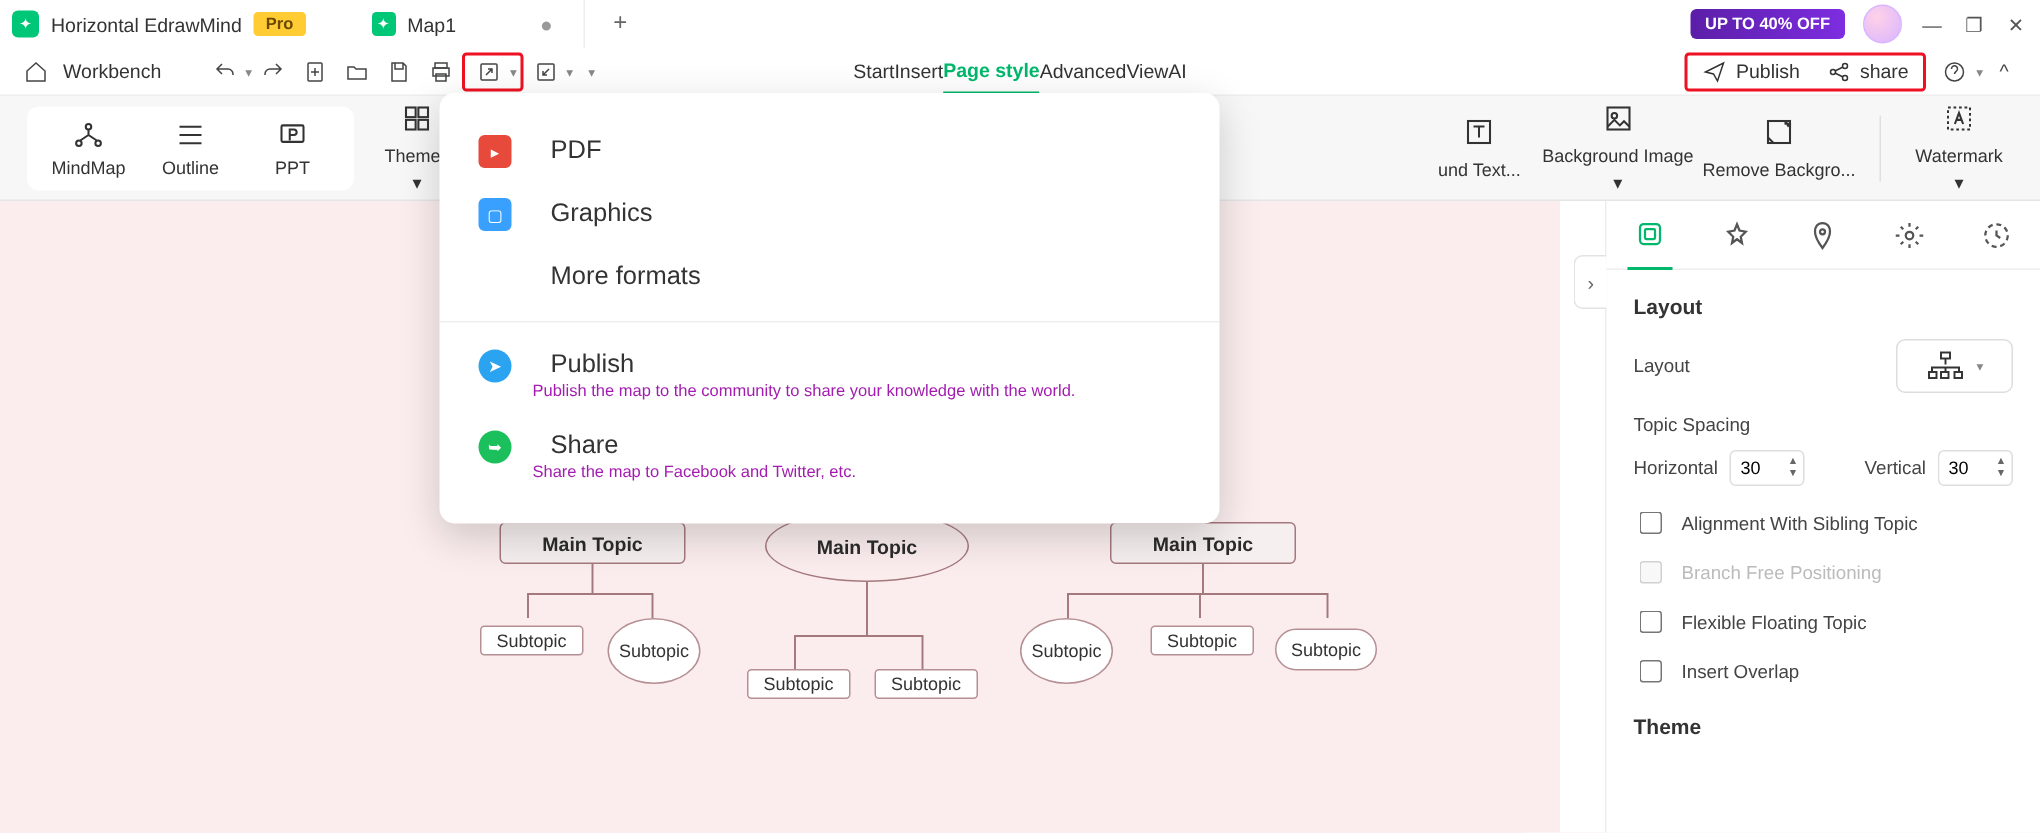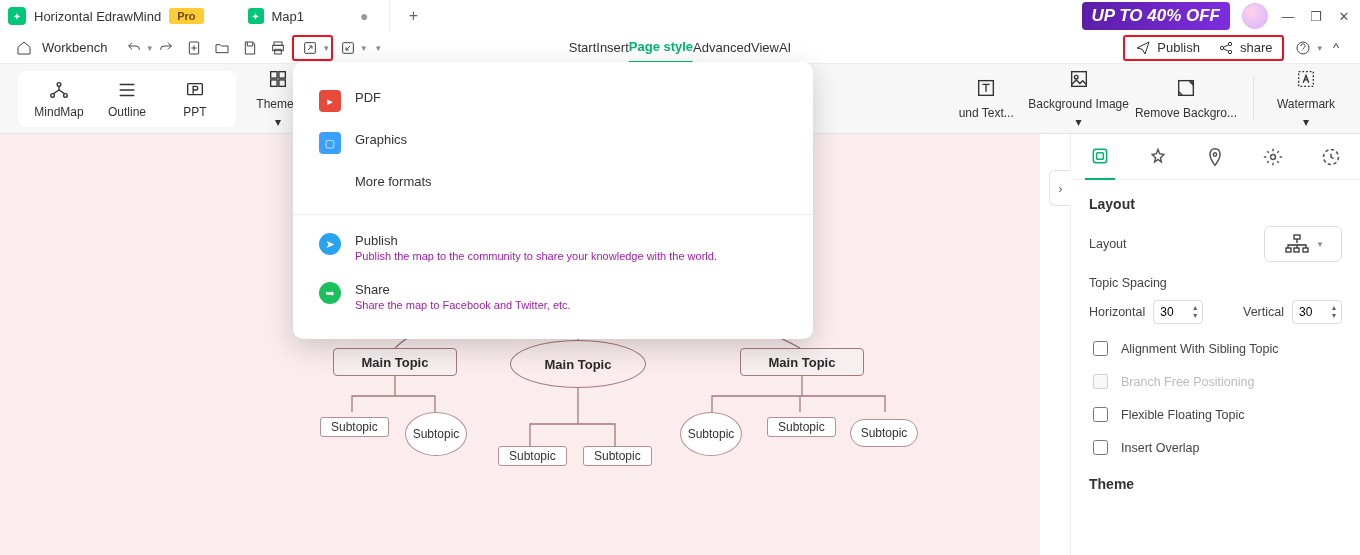--- a/index.html
+++ b/index.html
@@ -8,29 +8,29 @@
   
   .titlebar { height:32px; display:flex; align-items:center; padding:0 8px; }
   .logo { width:18px; height:18px; background:#00c777; border-radius:4px; margin-right:8px; display:flex; align-items:center; justify-content:center; color:#fff; font-size:10px; }
   .app-title { font-size:13px; color:#333; }
   .pro-badge { background:#ffcc33; color:#6b4a00; font-size:11px; font-weight:600; padding:2px 8px; border-radius:3px; margin-left:8px; }
   .tab { display:flex; align-items:center; height:32px; padding:0 20px; background:#fff; border-right:1px solid #eee; margin-left:24px; position:relative; }
   .tab .doclogo { width:16px; height:16px; background:#00c777; border-radius:3px; margin-right:8px; color:#fff; display:flex; align-items:center; justify-content:center; font-size:10px; }
   .tab .dirty { color:#999; margin-left:56px; font-size:14px; }
   .add-tab { width:24px; text-align:center; color:#666; font-size:16px; margin-left:12px; cursor:pointer; }
   .title-right { margin-left:auto; display:flex; align-items:center; gap:12px; }
-  .promo { background:linear-gradient(90deg,#5b1ea8,#7d2de0); color:#fff; font-size:17px; font-weight:700; padding:4px 10px; border-radius:4px; font-style:italic; }
+  .promo { background:linear-gradient(90deg,#5b1ea8,#7d2de0); color:#fff; font-size:11px; font-weight:700; padding:4px 10px; border-radius:4px; }
   .avatar { width:26px; height:26px; border-radius:50%; background:radial-gradient(circle at 35% 30%, #ffd1e8, #d8b5ff); border:1px solid #d8b5ff; }
   .win-btn { width:16px; height:16px; display:flex; align-items:center; justify-content:center; color:#555; }
 
   
   .toolbar { height:32px; display:flex; align-items:center; padding:0 10px; border-bottom:1px solid #eee; position:relative; }
   .tb-ico { width:22px; height:22px; display:flex; align-items:center; justify-content:center; color:#444; margin:0 3px; cursor:pointer; }
   .tb-ico svg { width:16px; height:16px; stroke:#444; fill:none; stroke-width:1.5; }
-  .workbench { font-size:13px; color:#333; margin-left:4px; margin-right:12px; }
+  .workbench { font-size:13px; color:#333; margin-left:4px; margin-right:28px; }
   .export-box { border:2px solid #e12; border-radius:3px; padding:0 2px; display:flex; align-items:center; height:26px; }
   .main-tabs { position:absolute; left:50%; transform:translateX(-50%); display:flex; height:32px; align-items:center; }
   .main-tab { font-size:13px; color:#333; cursor:pointer; height:32px; display:flex; align-items:center; }
   .main-tab.active { color:#00b76b; font-weight:600; border-bottom:3px solid #00b76b; }
   .pub-share-box { border:2px solid #e12; border-radius:3px; padding:3px 10px; display:flex; align-items:center; gap:18px; margin-left:12px; }
   .pub-item { display:flex; align-items:center; gap:6px; font-size:13px; color:#333; cursor:pointer; }
 
   
   .ribbon { height:70px; background:#f7f7f8; display:flex; align-items:center; padding:0 18px; gap:6px; border-bottom:1px solid #e5e5e8; }
   .rib-group { display:flex; gap:10px; background:#fff; border-radius:8px; padding:8px 12px; }
@@ -48,21 +48,21 @@
   .canvas-wrap svg { position:absolute; left:0; top:0; }
   .mm-box { position:absolute; background:#f6efef; border:1.5px solid #a4787d; border-radius:4px; display:flex; align-items:center; justify-content:center; font-weight:700; color:#2b2b2b; }
   .mm-sub { position:absolute; background:#fff; border:1px solid #b58f93; border-radius:3px; display:flex; align-items:center; justify-content:center; font-size:12px; color:#333; padding:2px 10px; }
   .mm-ell { position:absolute; border:1.5px solid #a4787d; border-radius:50%; display:flex; align-items:center; justify-content:center; font-weight:700; color:#2b2b2b; background:#fbeded; }
   .mm-sub-ell { position:absolute; border:1px solid #b58f93; border-radius:50%; display:flex; align-items:center; justify-content:center; font-size:12px; color:#333; background:#fff; }
 
   
   .export-pop { position:absolute; left:293px; top:62px; width:520px; background:#fff; border-radius:10px; box-shadow:0 8px 28px rgba(0,0,0,0.18); padding:18px 0; z-index:50; }
   .ep-item { display:flex; align-items:flex-start; padding:10px 26px; cursor:pointer; }
   .ep-ico { width:22px; height:22px; border-radius:4px; margin-right:14px; flex-shrink:0; display:flex; align-items:center; justify-content:center; color:#fff; font-size:11px; }
-  .ep-title { font-size:13px; color:#333; }
+  .ep-title { font-size:17px; color:#333;margin-left:12px; }
   .ep-sub { font-size:11px; color:#a21caf; margin-top:2px; }
   .ep-sep { height:1px; background:#eee; margin:8px 0; }
 
   
   .rpanel { position:absolute; right:0; top:134px; width:290px; height:421px; background:#fff; border-left:1px solid #eee; }
   .rp-expander { position:absolute; left:-22px; top:36px; width:22px; height:36px; background:#fff; border:1px solid #e3e3e6; border-right:none; border-radius:6px 0 0 6px; display:flex; align-items:center; justify-content:center; color:#666; }
   .rp-tabs { height:46px; border-bottom:1px solid #eee; display:flex; align-items:center; justify-content:space-around; }
   .rp-tab { width:30px; height:46px; display:flex; align-items:center; justify-content:center; color:#555; cursor:pointer; }
   .rp-tab.active { color:#00b76b; border-bottom:2px solid #00b76b; }
   .rp-body { padding:14px 18px; overflow:auto; height:375px; }

